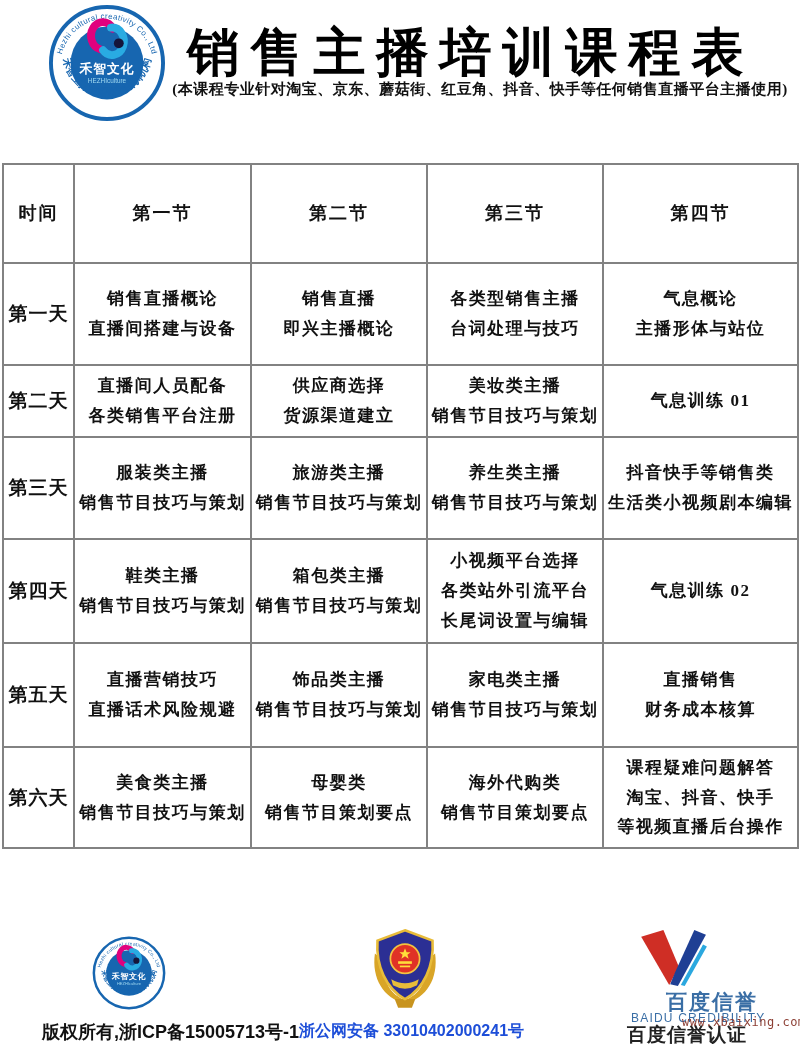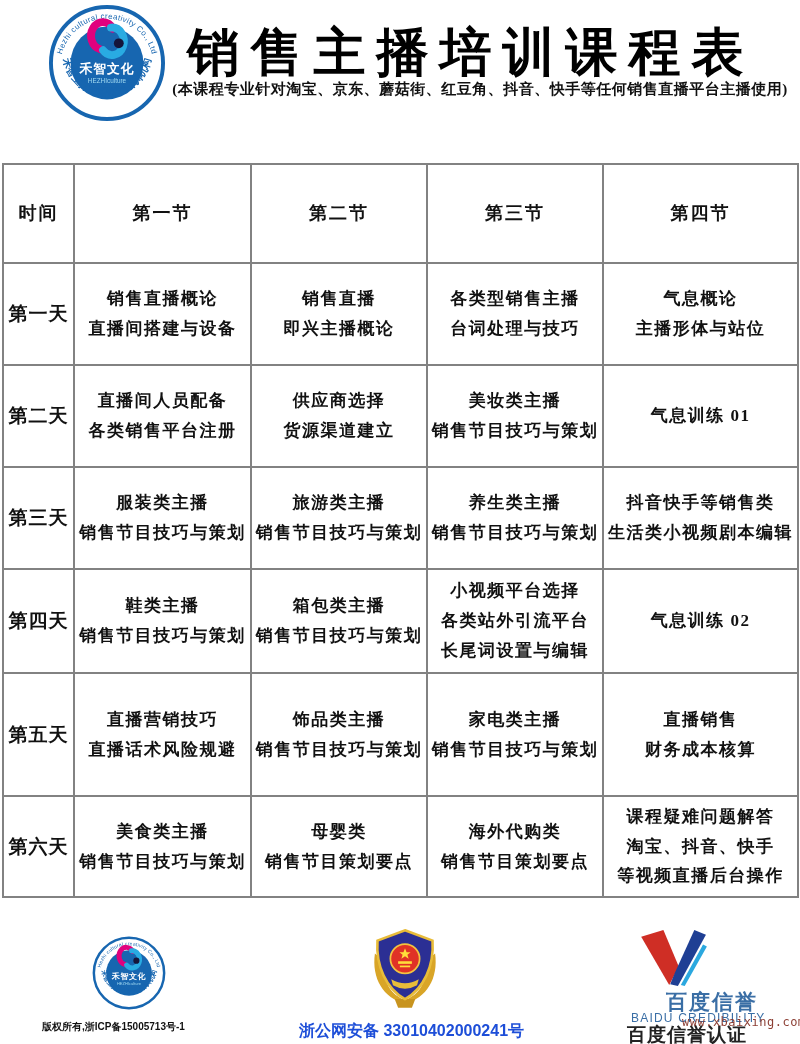--- a/index.html
+++ b/index.html
@@ -16,40 +16,40 @@
     font-size:15px; font-weight:600; letter-spacing:0.5px; color:#111; white-space:nowrap; }
 
   
   table.schedule { position:absolute; left:2px; top:163px; width:795px;
     border-collapse:collapse; table-layout:fixed; border:2px solid #3f3f3f; }
   table.schedule td, table.schedule th { border:2px solid #828282; text-align:center;
     vertical-align:middle; color:#111; white-space:pre-line; line-height:1.75; }
   table.schedule th { font-size:18px; font-weight:bold; letter-spacing:2px; }
   td.day { font-size:19px; font-weight:bold; letter-spacing:1px; }
   td.cell { font-size:17px; font-weight:600; letter-spacing:1.5px; }
-  tr.r-hdr { height:99px; } tr.r-1 { height:102px; } tr.r-2 { height:102px; }
-  tr.r-3 { height:102px; } tr.r-4 { height:104px; } tr.r-5 { height:123px; } tr.r-6 { height:101px; }
+  tr.r-hdr { height:99px; } tr.r-1 { height:102px; } tr.r-2 { height:72px; }
+  tr.r-3 { height:102px; } tr.r-4 { height:104px; } tr.r-5 { height:104px; } tr.r-6 { height:101px; }
 
   
   .arc-en { font-size:8px; fill:#1766b0; font-family:"Liberation Sans", sans-serif; letter-spacing:0.4px; }
   .arc-cn { font-size:10.5px; font-weight:bold; fill:#1766b0; }
   .logo-cn { font-size:13px; font-weight:bold; fill:#ffffff; text-anchor:middle; letter-spacing:1px; }
   .logo-en { font-size:6.5px; fill:#9fd8f0; text-anchor:middle; font-family:"Liberation Sans", sans-serif; }
 
   
   .ftr-logo { left:92px; top:936px; width:74px; height:74px; }
   .badge { left:362px; top:924px; width:86px; height:90px; }
   .baidu-v { left:638px; top:930px; width:74px; height:58px; }
   .baidu-name { left:628px; top:988px; width:130px; font-size:21px; font-weight:bold;
     color:#3a6ea5; letter-spacing:2px; font-family:"Liberation Sans", sans-serif;text-align:right; }
   .baidu-en { left:631px; top:1011px; font-size:12px; color:#3a6ea5; letter-spacing:1.2px;
     font-family:"Liberation Sans", sans-serif; }
   .baidu-cert { left:627px; top:1022px; font-size:19px; font-weight:bold; color:#222;
     letter-spacing:1px; font-family:"Liberation Sans", sans-serif; }
-  .copyright { left:42px; top:1020px; font-size:10px; font-weight:bold; color:#111;
+  .copyright { left:42px; top:1020px; font-size:18px; font-weight:bold; color:#111;
     font-family:"Liberation Sans", sans-serif; }
   .record { left:299px; top:1021px; font-size:16px; font-weight:bold; color:#1d4ed8;
     font-family:"Liberation Sans", sans-serif; }
   .wm-chars { left:664px; top:975px; font-size:40px; font-weight:bold; letter-spacing:4px;
     font-family:"Liberation Sans", sans-serif; opacity:0.9; white-space:nowrap; }
   .wm-c0 { color:#8db428; } .wm-c1 { color:#f0861c; } .wm-c2 { color:#67a82e; }
   .wm-url { left:682px; top:1015px; font-size:12px; color:#86352a; letter-spacing:0.5px;
     font-family:"DejaVu Sans Mono", monospace; opacity:0.95; }
 </style>
 </head>

